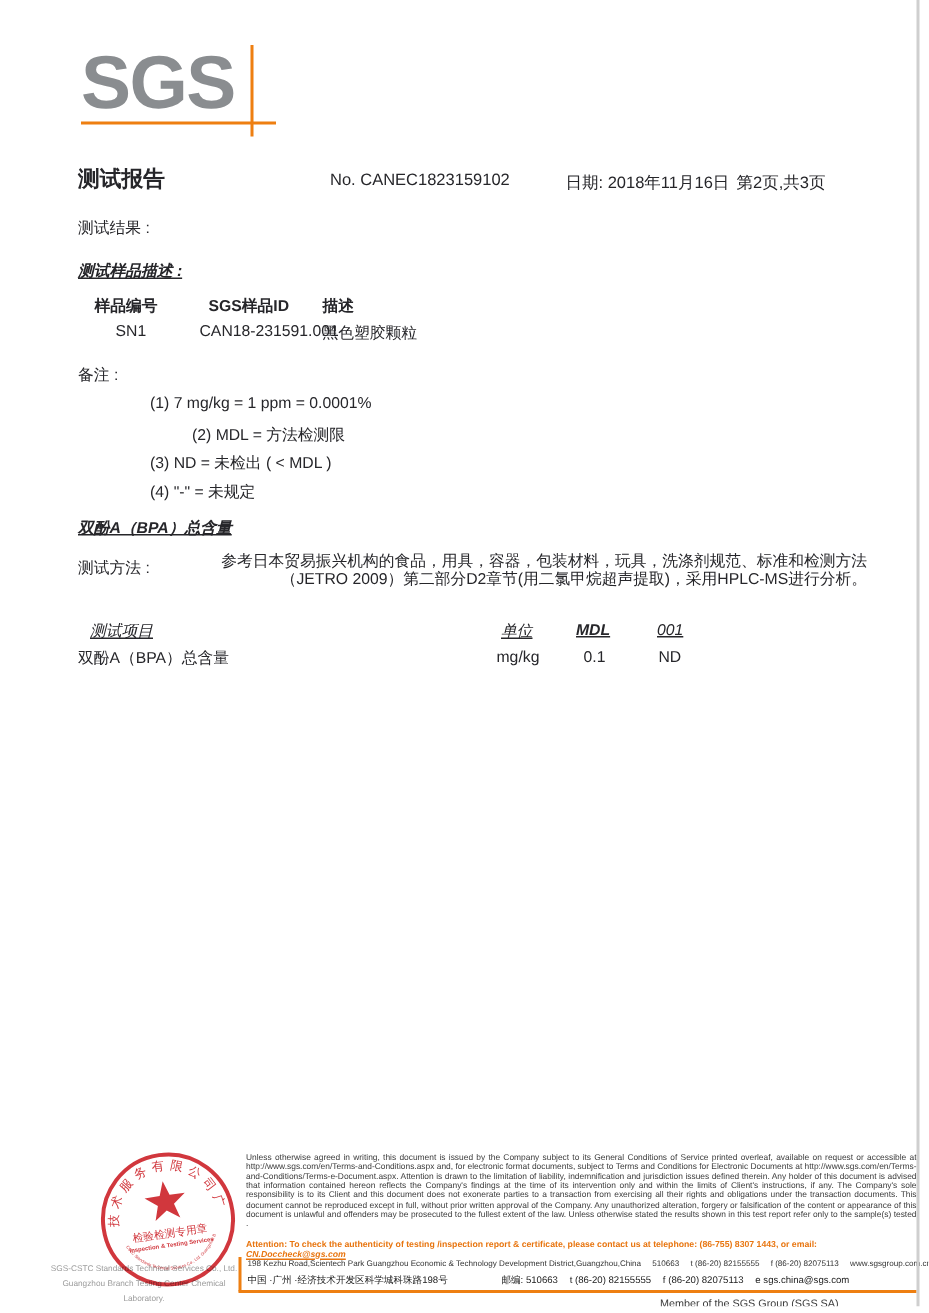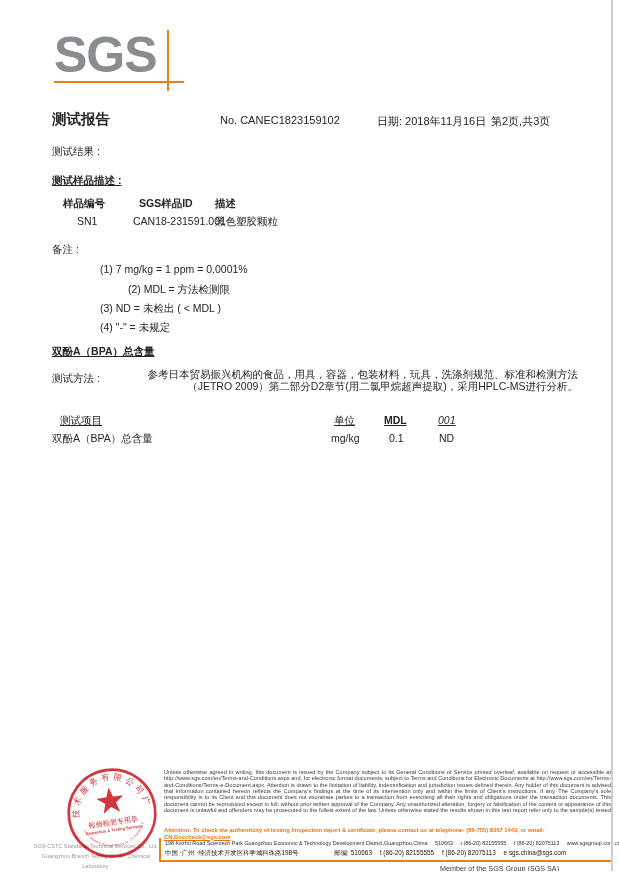--- a/index.html
+++ b/index.html
@@ -8,21 +8,21 @@
   .abs{position:absolute;white-space:nowrap;}
   
   .sgs-logo{font-weight:bold;font-size:50px;line-height:48px;color:#8a8d90;letter-spacing:-1px;}
   .logo-hline{background:#ee7f11;height:2px;}
   .logo-vline{background:#ee7f11;width:2px;}
   .doc-title{font-size:14.5px;font-weight:bold;color:#26262a;}
   .hdr-txt{font-size:11px;color:#26262a;}
   
   .t{font-size:10.5px;color:#26262a;}
   .b{font-weight:bold;}
-  .u{text-decoration:underline;}
+  .u{text-decoration:underline;font-style:italic;}
   .i{font-style:italic;}
   .para{white-space:normal;line-height:12px;width:460px;text-align:right;}
   
   .fineprint{white-space:normal;font-size:5.6px;line-height:6.35px;color:#3c3c3c;
              text-align:justify;width:447px;}
   .attention{white-space:normal;font-size:5.8px;line-height:6.6px;font-weight:bold;color:#e8750f;width:447px;}
   .addr{font-size:5.4px;color:#333;}
   .addr-cn{font-size:6.4px;color:#222;}
   .addr span{margin-right:6px;}
   .company-gray{font-size:5.5px;line-height:10px;color:#9b9b9b;text-align:center;width:136px;white-space:normal;}

